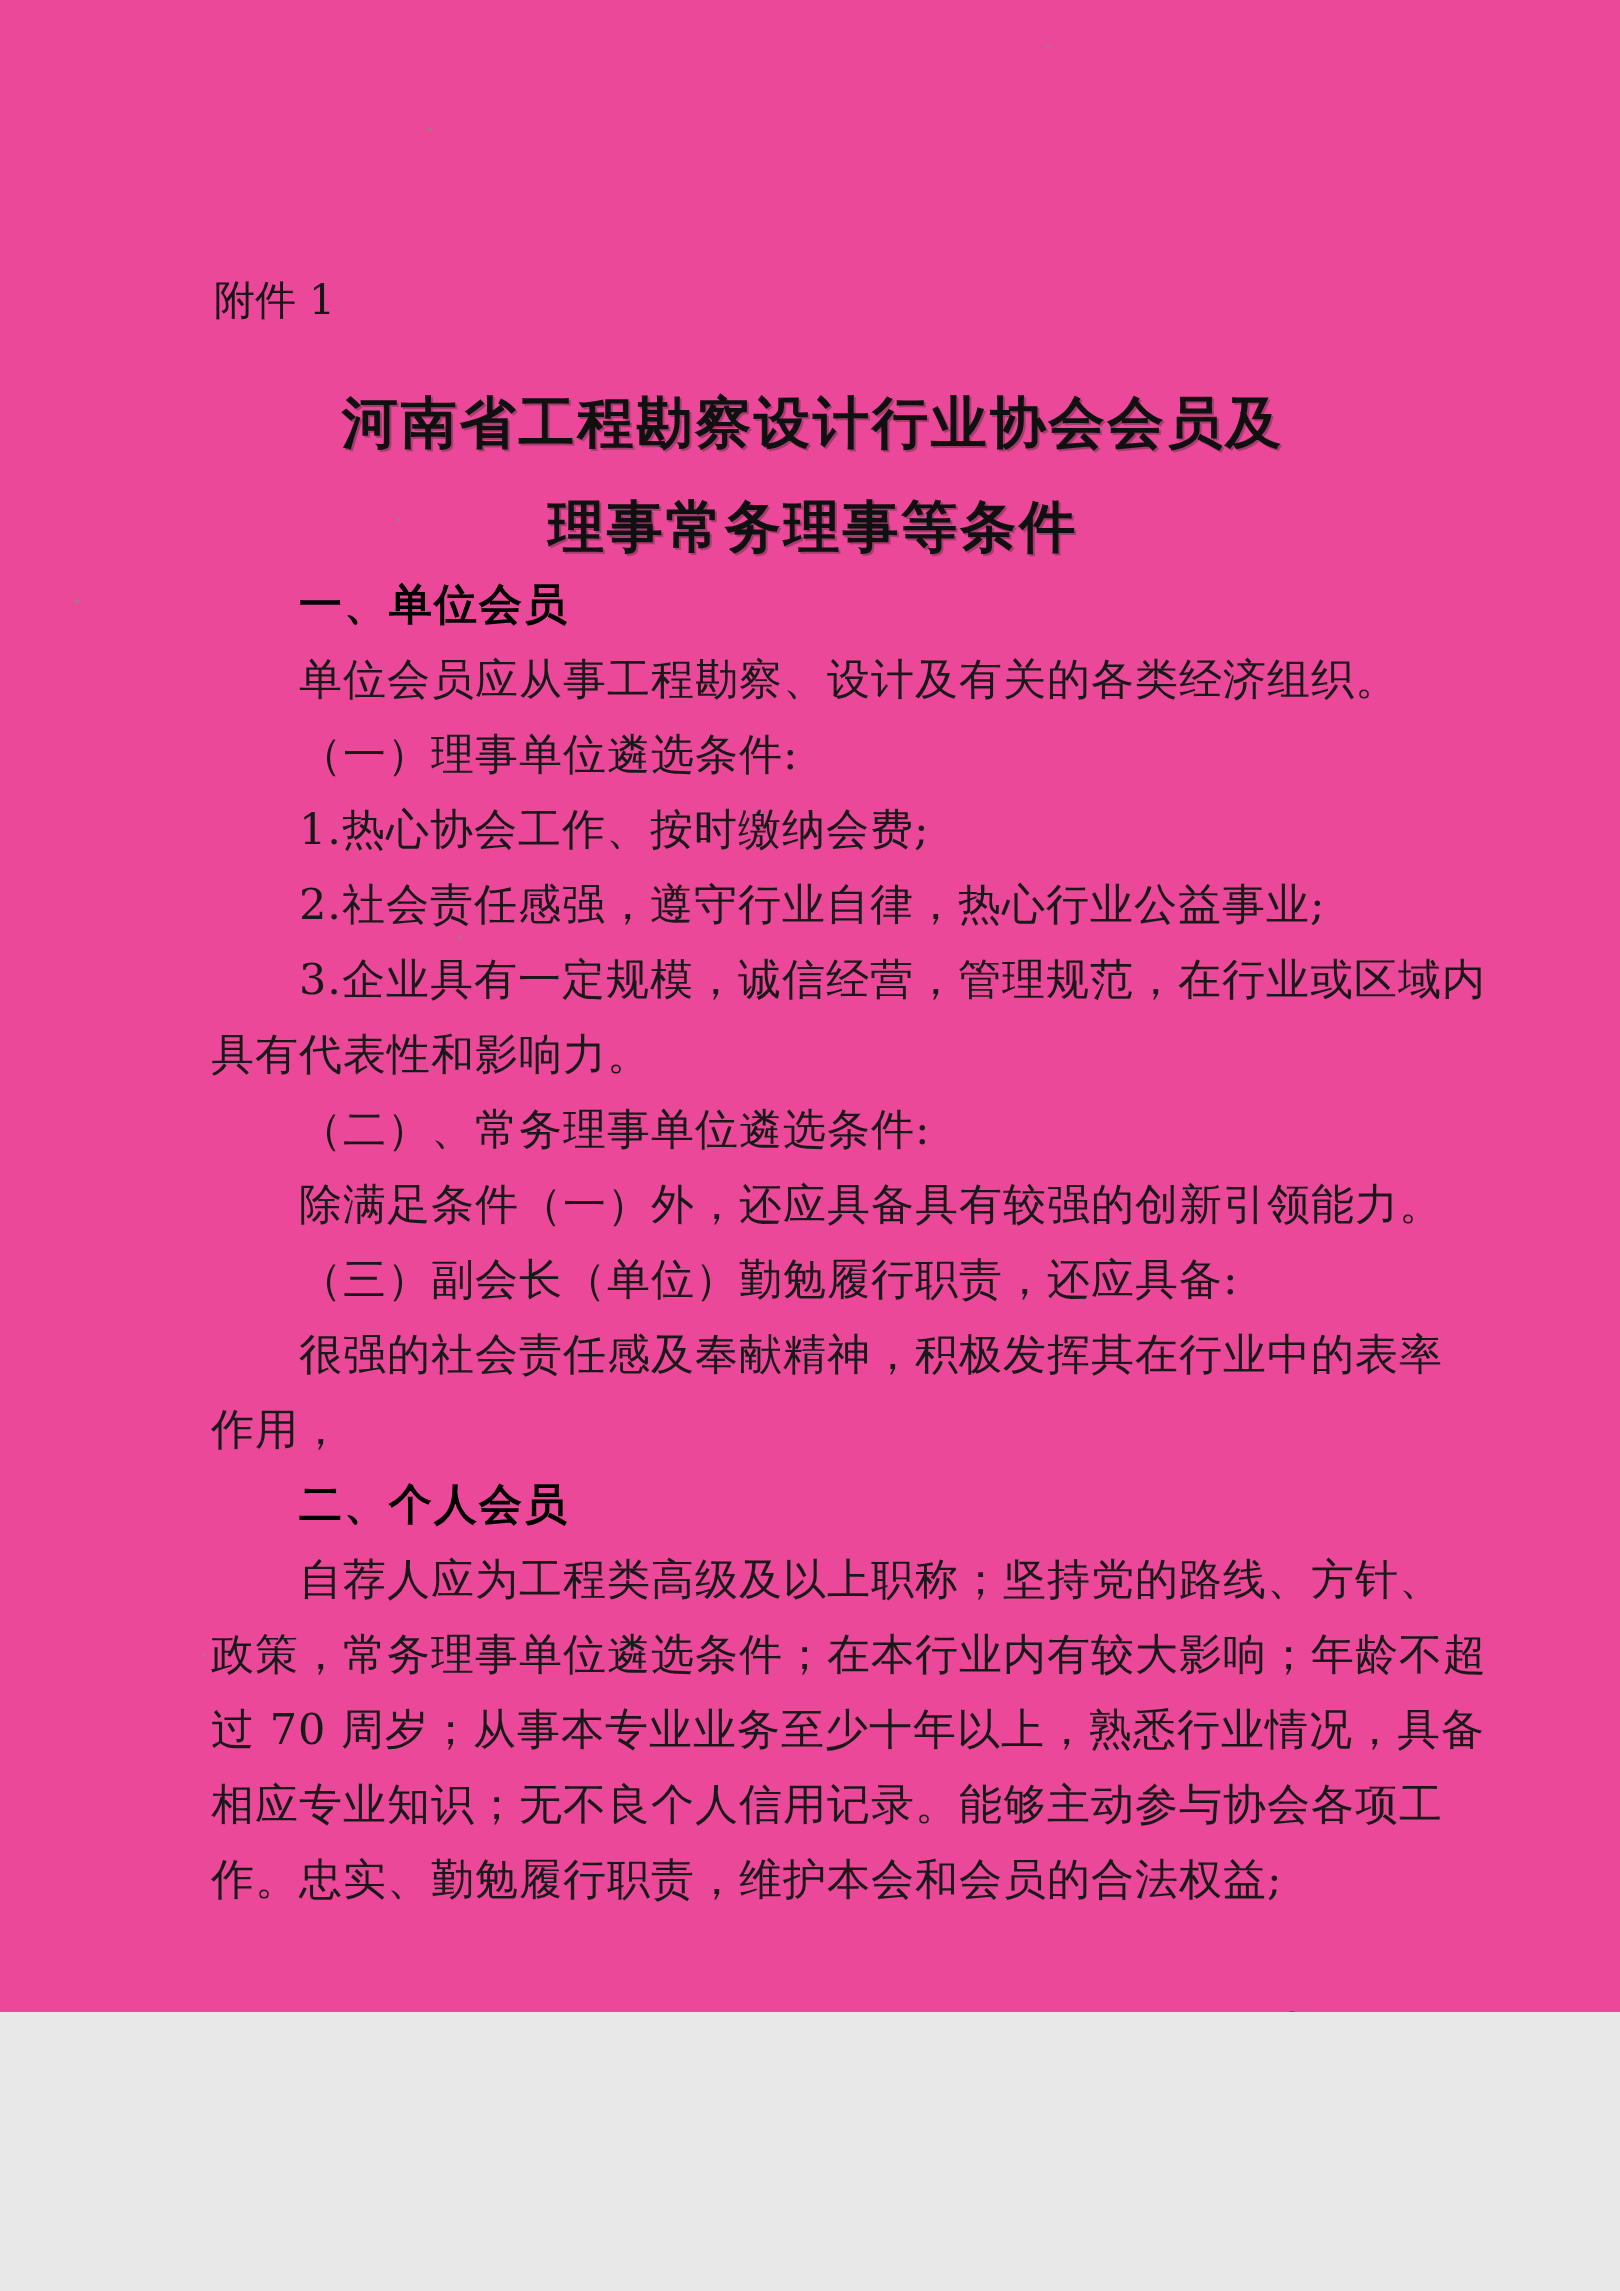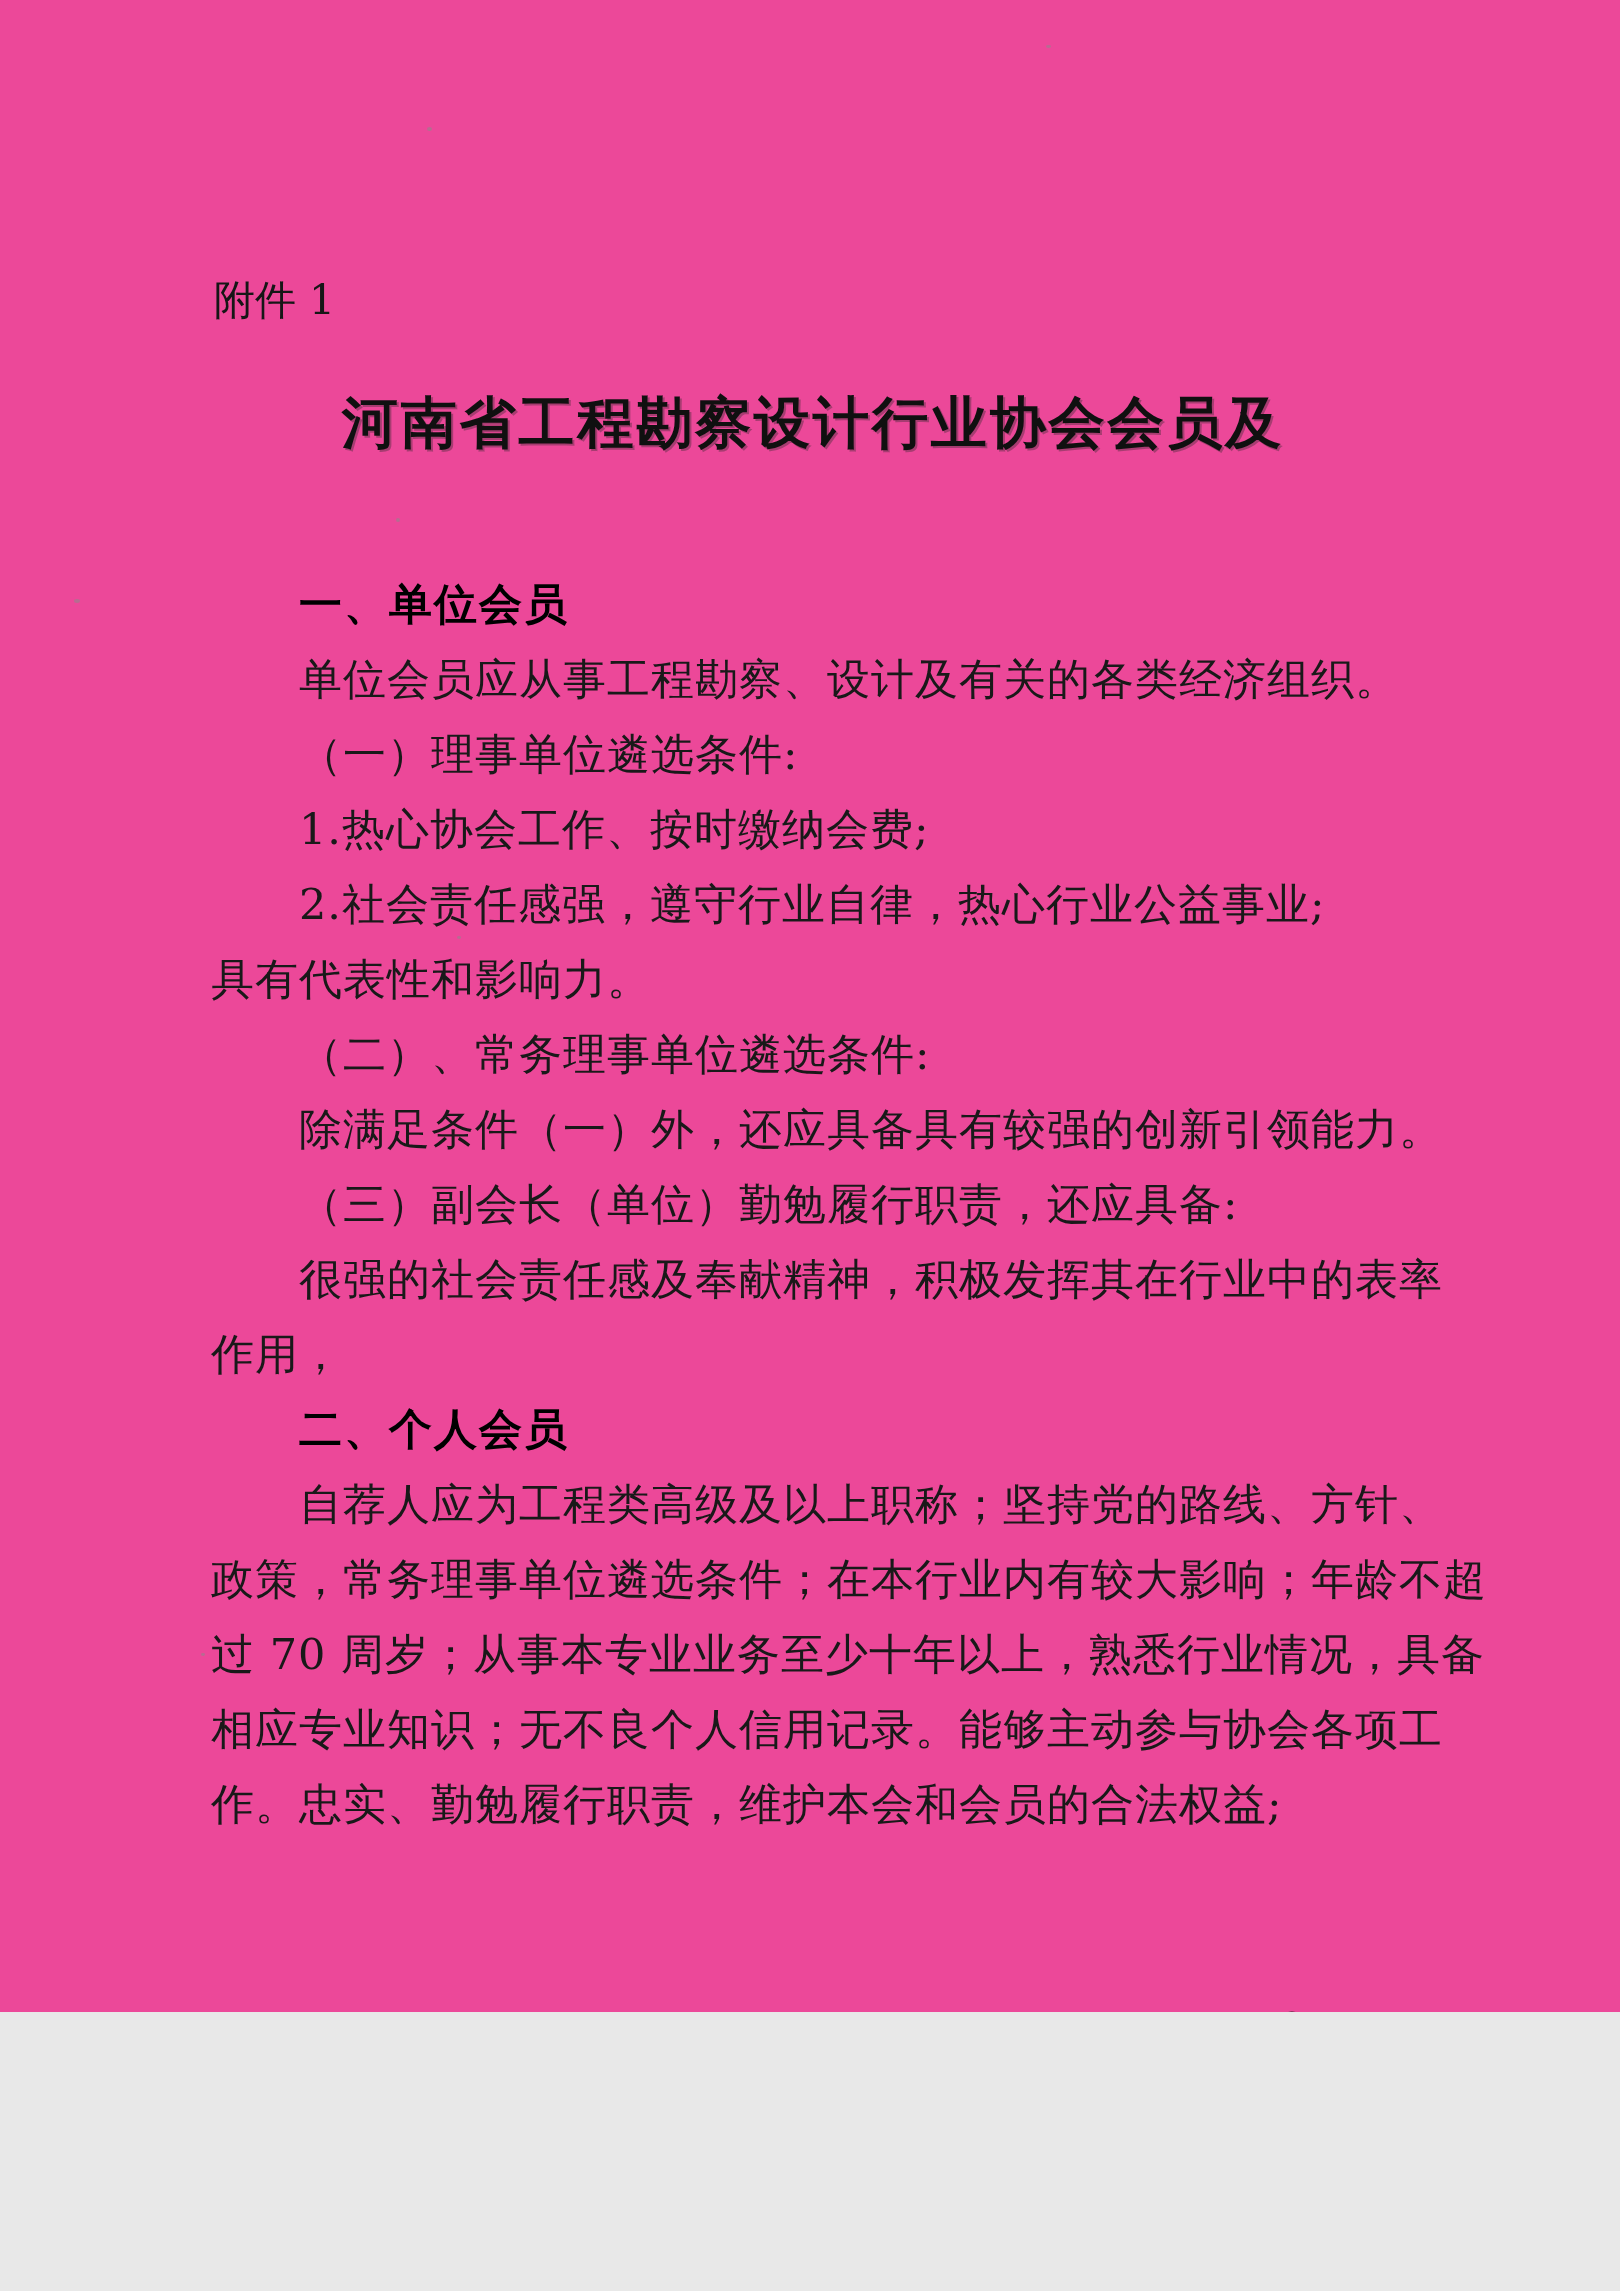--- a/index.html
+++ b/index.html
@@ -80,28 +80,30 @@
 </style>
 </head>
 <body>
 
 <div class="page">
 
   <div class="attachment">附件 1</div>
 
   <div class="doc-title">
     <div class="t-line">河南省工程勘察设计行业协会会员及</div>
+    <div class="t-line">理事常务理事等条件</div>
   </div>
 
   <div class="doc-body">
       <div class="line heading indent">一、单位会员</div>
       <div class="line indent">单位会员应从事工程勘察、设计及有关的各类经济组织。</div>
       <div class="line indent">（一）理事单位遴选条件:</div>
       <div class="line indent">1.热心协会工作、按时缴纳会费;</div>
       <div class="line indent">2.社会责任感强，遵守行业自律，热心行业公益事业;</div>
+      <div class="line indent">3.企业具有一定规模，诚信经营，管理规范，在行业或区域内</div>
       <div class="line">具有代表性和影响力。</div>
       <div class="line indent">（二）、常务理事单位遴选条件:</div>
       <div class="line indent">除满足条件（一）外，还应具备具有较强的创新引领能力。</div>
       <div class="line indent">（三）副会长（单位）勤勉履行职责，还应具备:</div>
       <div class="line indent">很强的社会责任感及奉献精神，积极发挥其在行业中的表率</div>
       <div class="line">作用，</div>
       <div class="line heading indent">二、个人会员</div>
       <div class="line indent">自荐人应为工程类高级及以上职称；坚持党的路线、方针、</div>
       <div class="line">政策，常务理事单位遴选条件；在本行业内有较大影响；年龄不超</div>
       <div class="line">过 70 周岁；从事本专业业务至少十年以上，熟悉行业情况，具备</div>

